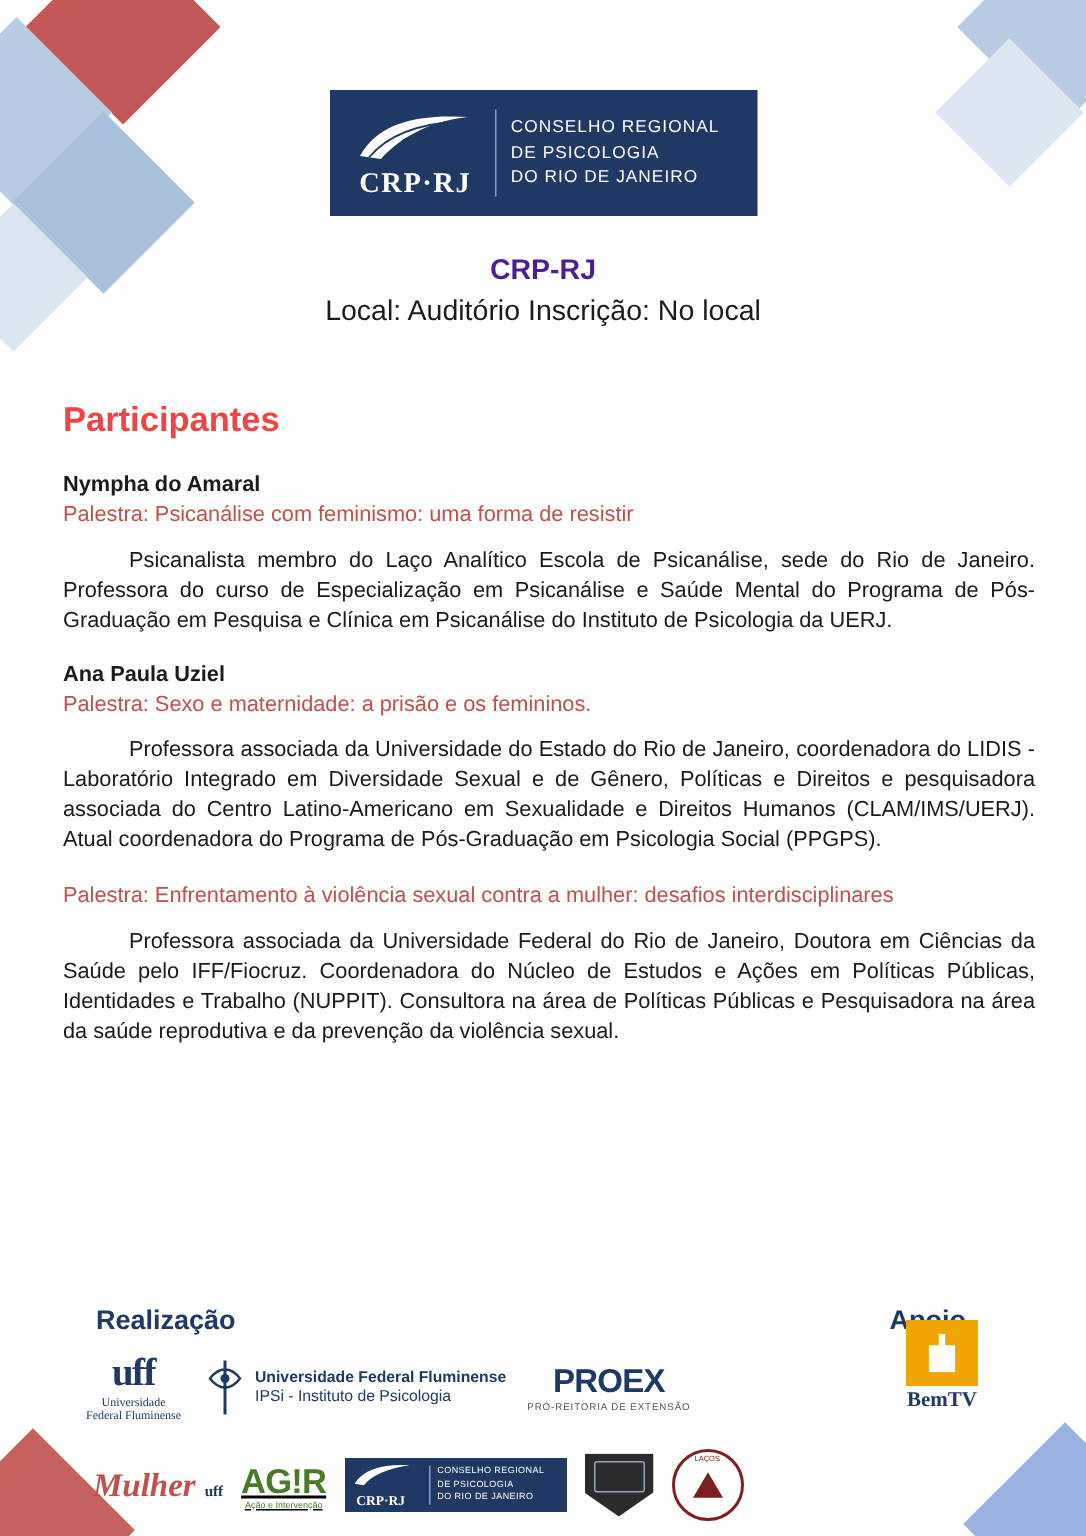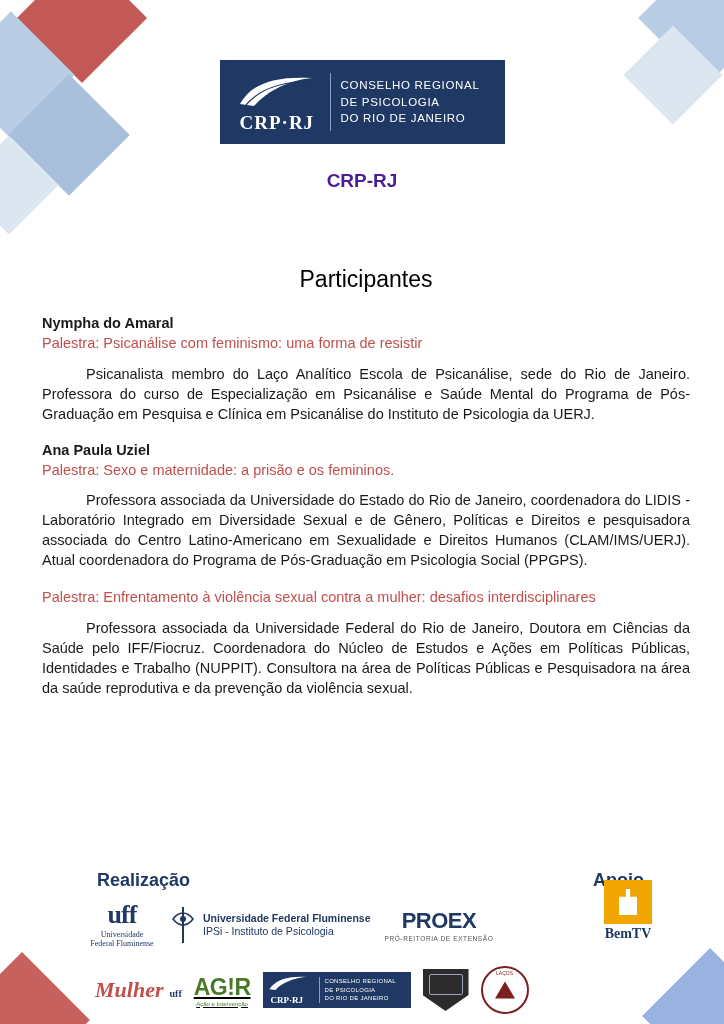--- a/index.html
+++ b/index.html
@@ -144,24 +144,23 @@
 
   
   .content {
     position: absolute;
     top: 266px;
     left: 42px;
     width: 648px;
   }
   .section-title {
     font-size: 23px;
-    font-weight: normal;
-    color: #000000;
+    font-weight: bold;
+    color: #ef4444;
     margin: 0 0 22px 0;
-    text-align: center;
   }
   .speaker {
     margin-bottom: 18px;
   }
   .speaker-name {
     font-size: 14.5px;
     font-weight: bold;
     color: #1a1a1a;
     margin-bottom: 3px;
   }
@@ -181,21 +180,20 @@
     line-height: 1.38;
     text-indent: 44px;
   }
 
   
   .footer {
     position: absolute;
     left: 0; right: 0;
     bottom: 0;
     height: 154px;
-    margin-left: 33px;
   }
   .footer-labels {
     position: absolute;
     top: 0; left: 0; right: 0;
     height: 26px;
   }
   .lbl-realizacao {
     position: absolute;
     left: 64px; top: 0;
     font-size: 18px;
@@ -342,20 +340,21 @@
     <div class="title-lines">
       <div>CONSELHO REGIONAL</div>
       <div>DE PSICOLOGIA</div>
       <div>DO RIO DE JANEIRO</div>
     </div>
   </div>
 </div>
 
 <div class="event-head">
   <div class="org">CRP-RJ</div>
+  <div class="line">Local: Auditório  Inscrição: No local</div>
 </div>
 
 <div class="content">
   <h2 class="section-title">Participantes</h2>
 
   <div class="speaker">
     <div class="speaker-name">Nympha do Amaral</div>
     <div class="speaker-talk">Palestra: Psicanálise com feminismo: uma forma de resistir</div>
     <div class="speaker-bio">Psicanalista membro do Laço Analítico Escola de Psicanálise, sede do Rio de Janeiro. Professora do curso de Especialização em Psicanálise e Saúde Mental do Programa de Pós-Graduação em Pesquisa e Clínica em Psicanálise do Instituto de Psicologia da UERJ.</div>
   </div>

